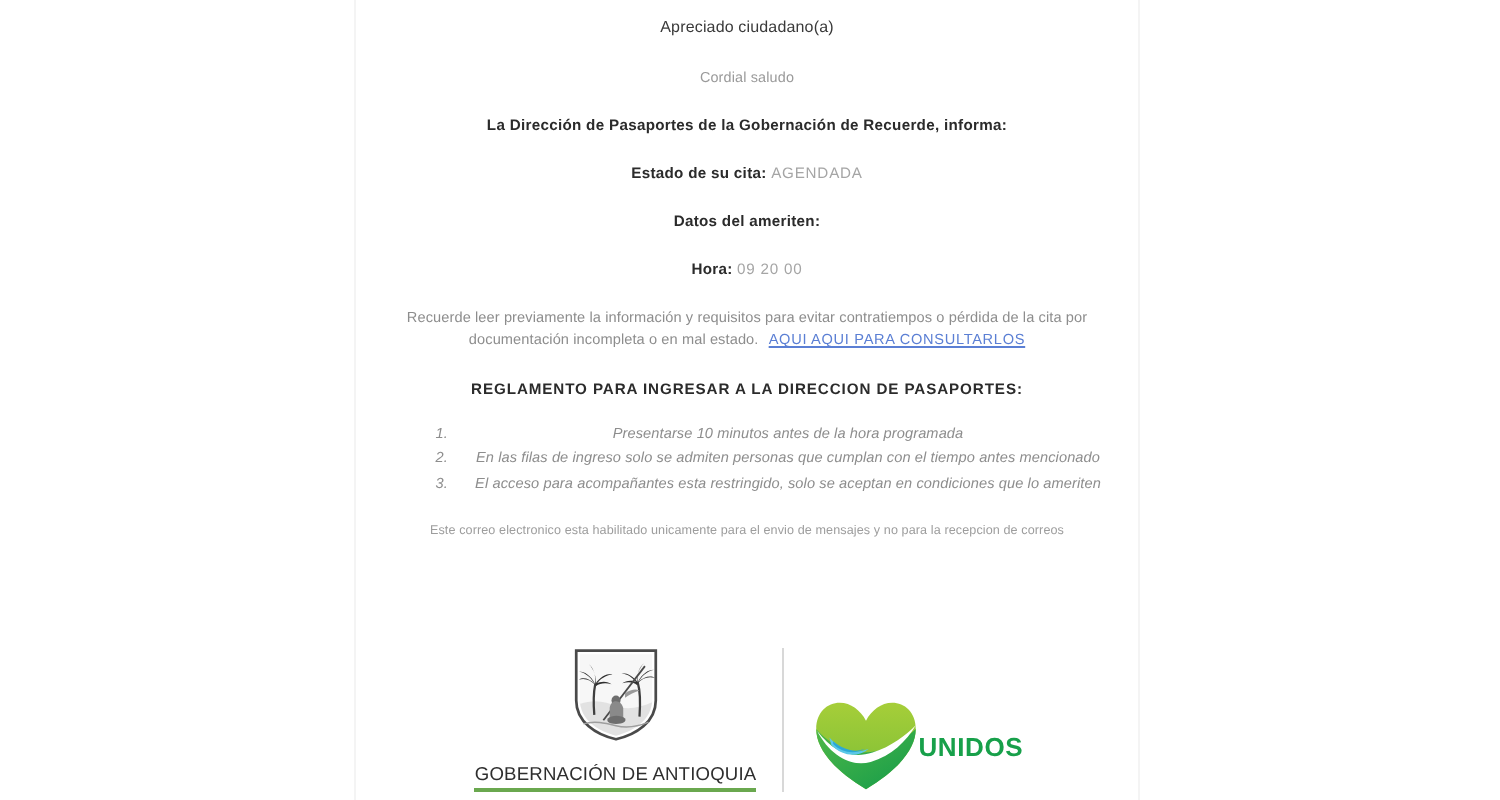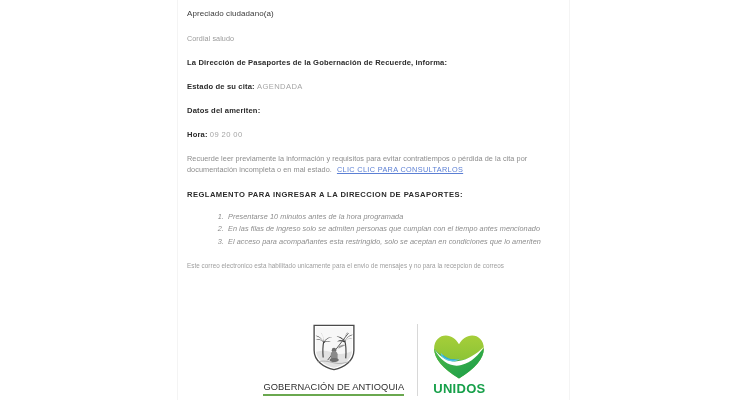--- a/index.html
+++ b/index.html
@@ -25,20 +25,21 @@
   .email-panel {
     position: absolute;
     left: 177px;
     top: 0;
     width: 393px;
     height: 400px;
     background: #ffffff;
     border-left: 1px solid #f4f4f4;
     border-right: 1px solid #f4f4f4;
     box-sizing: border-box;
+    text-align: center;
   }
   .body-inner {
     padding: 8px 9px 0 9px;
   }
   p {
     margin: 0 0 12px 0;
     font-size: 7.6px;
     line-height: 1.45;
     letter-spacing: 0.08px;
   }
@@ -143,21 +144,21 @@
     color: #2e2e2e;
     letter-spacing: 0.1px;
     font-family: "Liberation Sans", sans-serif;
     margin-top: 11px;
     padding-bottom: 2px;
     border-bottom: 2px solid #6aa84f;
     white-space: nowrap;
   }
   .logo-unidos {
     display: flex;
-    flex-direction: column;
+    flex-direction: row;
     align-items: center;
     padding-left: 15px;
   }
   .unidos-mark {
     width: 52px;
     height: 46px;
     display: block;
   }
   .unidos-text {
     font-size: 13px;
@@ -188,21 +189,21 @@
       <p class="field-row">Datos del ameriten:</p>
 
 
       <p class="field-row">
         <span>Hora:</span>
         <span class="val">09 20 00</span>
       </p>
 
       <p class="notice">
         <span>Recuerde leer previamente la información y requisitos para evitar contratiempos o pérdida de la cita por documentación incompleta o en mal estado.</span>
-        <a class="link" href="#">CLIC CLIC PARA CONSULTARLOS</a>
+        <a class="link" href="#">AQUI AQUI PARA CONSULTARLOS</a>
       </p>
 
       <p class="rules-title">REGLAMENTO PARA INGRESAR A LA DIRECCION DE PASAPORTES:</p>
 
       <ol class="rules">
         <li>Presentarse 10 minutos antes de la hora programada</li>
         <li>En las filas de ingreso solo se admiten personas que cumplan con el tiempo antes mencionado</li>
         <li>El acceso para acompañantes esta restringido, solo se aceptan en condiciones que lo ameriten</li>
       </ol>
 

